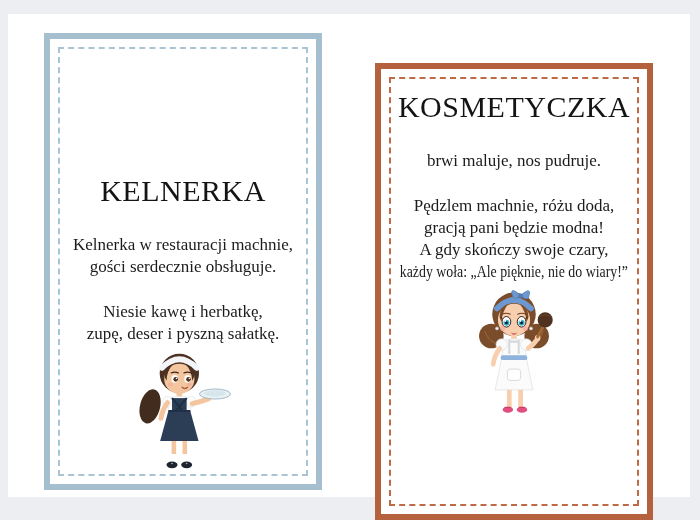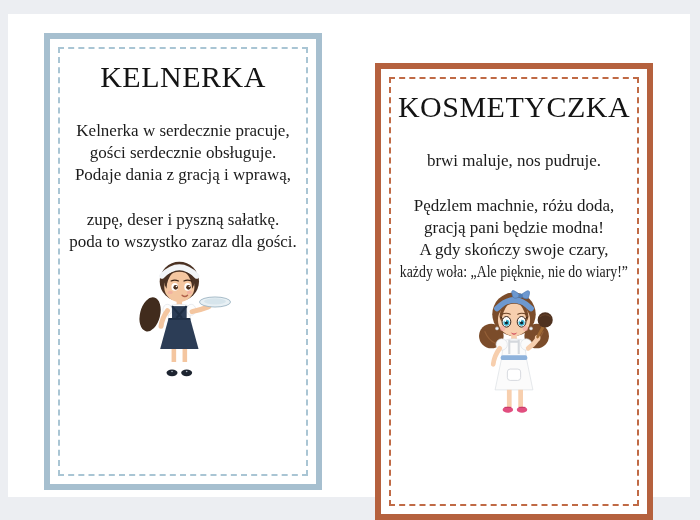--- a/index.html
+++ b/index.html
@@ -32,21 +32,21 @@
   .inner-frame {
     position: absolute;
     inset: 8px;
     border: 2px dashed #999;
     display: flex;
     flex-direction: column;
     align-items: center;
     text-align: center;
     overflow: hidden;
   }
-  .card-left  .inner-frame { border-color: #a9c5d4; }
+  .card-left  .inner-frame { border-color: #a9c5d4; justify-content: flex-end; }
   .card-right .inner-frame { border-color: #c06a45; }
   .card-title {
     margin: 10px 0 0 0;
     font-size: 30px;
     font-weight: 400;
     line-height: 35px;
     letter-spacing: 0.5px;
     color: #141414;
   }
   .stanza {
@@ -75,28 +75,27 @@
 <body>
 
 <div class="stage">
   <div class="sheet">
 
     <section class="card card-left">
       <div class="inner-frame">
         <h1 class="card-title">KELNERKA</h1>
 
         <div class="stanza stanza-1">
-          <span class="line">Kelnerka w serdecznie pracuje,</span>
+          <span class="line">Kelnerka w restauracji machnie,</span>
           <span class="line">gości serdecznie obsługuje.</span>
-          <span class="line">Podaje dania z gracją i wprawą,</span>
         </div>
 
         <div class="stanza stanza-2">
+          <span class="line">Niesie kawę i herbatkę,</span>
           <span class="line">zupę, deser i pyszną sałatkę.</span>
-          <span class="line">poda to wszystko zaraz dla gości.</span>
         </div>
 
         <div class="figure">
           <svg width="118" height="128" viewBox="0 0 122 140">
 
             <ellipse cx="25" cy="66" rx="11" ry="19" fill="#412c1d" transform="rotate(14 25 66)"></ellipse>
 
             <circle cx="57" cy="30" r="21.5" fill="#4a3122"></circle>
 
             <path d="M38,24 Q57,5 76,24" stroke="#f3f5f7" stroke-width="6" fill="none" stroke-linecap="round"></path>

